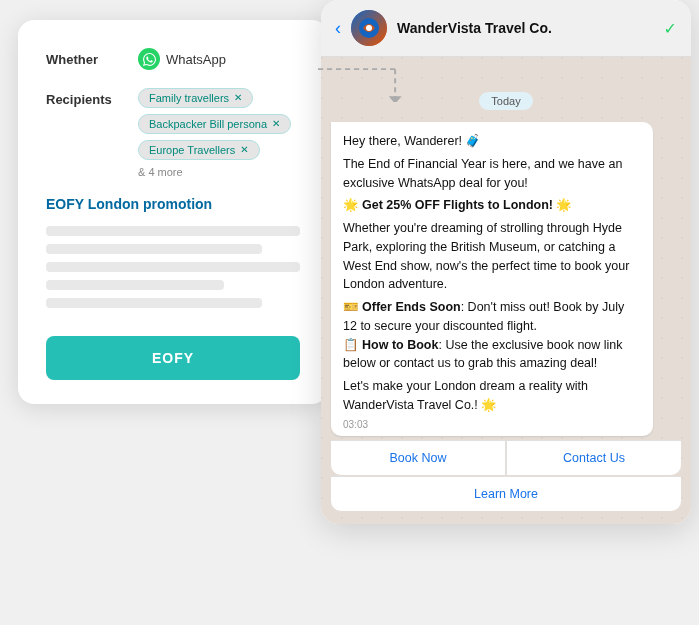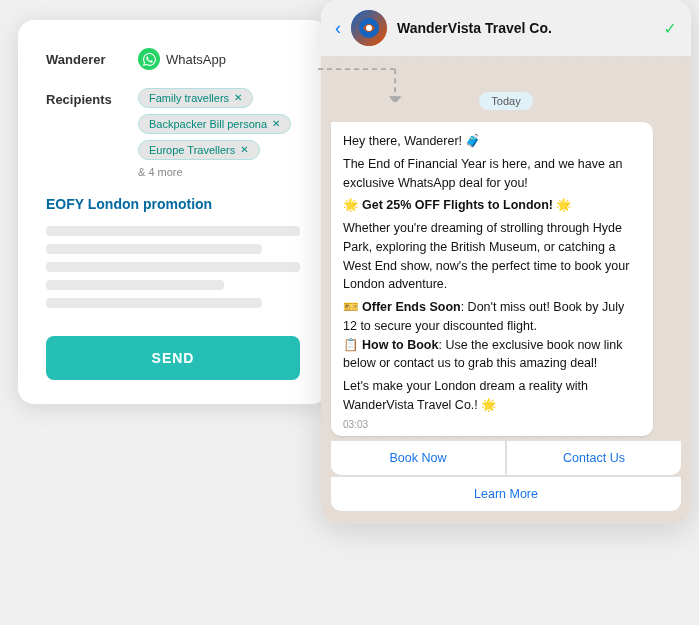--- a/index.html
+++ b/index.html
@@ -318,21 +318,21 @@
       z-index: 0;
       font-style: italic;
     }
   </style>
 </head>
 <body>
 
 <div class="left-panel">
   
   <div class="field-row">
-    <span class="field-label">Wanderer</span>
+    <span class="field-label">Whether</span>
     <div class="field-value channel-badge">
       <div class="whatsapp-icon">
         <svg width="13" height="13" viewBox="0 0 24 24" fill="white">
           <path d="M17.472 14.382c-.297-.149-1.758-.867-2.03-.967-.273-.099-.471-.148-.67.15-.197.297-.767.966-.94 1.164-.173.199-.347.223-.644.075-.297-.15-1.255-.463-2.39-1.475-.883-.788-1.48-1.761-1.653-2.059-.173-.297-.018-.458.13-.606.134-.133.298-.347.446-.52.149-.174.198-.298.298-.497.099-.198.05-.371-.025-.52-.075-.149-.669-1.612-.916-2.207-.242-.579-.487-.5-.669-.51-.173-.008-.371-.01-.57-.01-.198 0-.52.074-.792.372-.272.297-1.04 1.016-1.04 2.479 0 1.462 1.065 2.875 1.213 3.074.149.198 2.096 3.2 5.077 4.487.709.306 1.262.489 1.694.625.712.227 1.36.195 1.871.118.571-.085 1.758-.719 2.006-1.413.248-.694.248-1.289.173-1.413-.074-.124-.272-.198-.57-.347m-5.421 7.403h-.004a9.87 9.87 0 01-5.031-1.378l-.361-.214-3.741.982.998-3.648-.235-.374a9.86 9.86 0 01-1.51-5.26c.001-5.45 4.436-9.884 9.888-9.884 2.64 0 5.122 1.03 6.988 2.898a9.825 9.825 0 012.893 6.994c-.003 5.45-4.437 9.884-9.885 9.884m8.413-18.297A11.815 11.815 0 0012.05 0C5.495 0 .16 5.335.157 11.892c0 2.096.547 4.142 1.588 5.945L.057 24l6.305-1.654a11.882 11.882 0 005.683 1.448h.005c6.554 0 11.89-5.335 11.893-11.893a11.821 11.821 0 00-3.48-8.413z"></path>
         </svg>
       </div>
       <span class="channel-name">WhatsApp</span>
     </div>
   </div>
 
@@ -361,21 +361,21 @@
   
   <div class="campaign-section">
     <div class="campaign-title">EOFY London promotion</div>
     <div class="placeholder-line full"></div>
     <div class="placeholder-line medium"></div>
     <div class="placeholder-line full"></div>
     <div class="placeholder-line short"></div>
     <div class="placeholder-line medium"></div>
   </div>
 
-  <button class="send-btn">SEND</button>
+  <button class="send-btn">EOFY</button>
 </div>
 
 <div class="amore-text">Amore</div>
 
 <svg class="connector" viewBox="0 0 70 30" fill="none" xmlns="http://www.w3.org/2000/svg" style="position:absolute; top:62px; left:318px; width:90px; height:40px; z-index:3;">
   <line x1="0" y1="5" x2="60" y2="5" stroke="#aaa" stroke-width="1.5" stroke-dasharray="4,3"></line>
   <line x1="60" y1="5" x2="60" y2="30" stroke="#aaa" stroke-width="1.5" stroke-dasharray="4,3"></line>
   <polygon points="55,26 65,26 60,32" fill="#aaa"></polygon>
 </svg>
 

